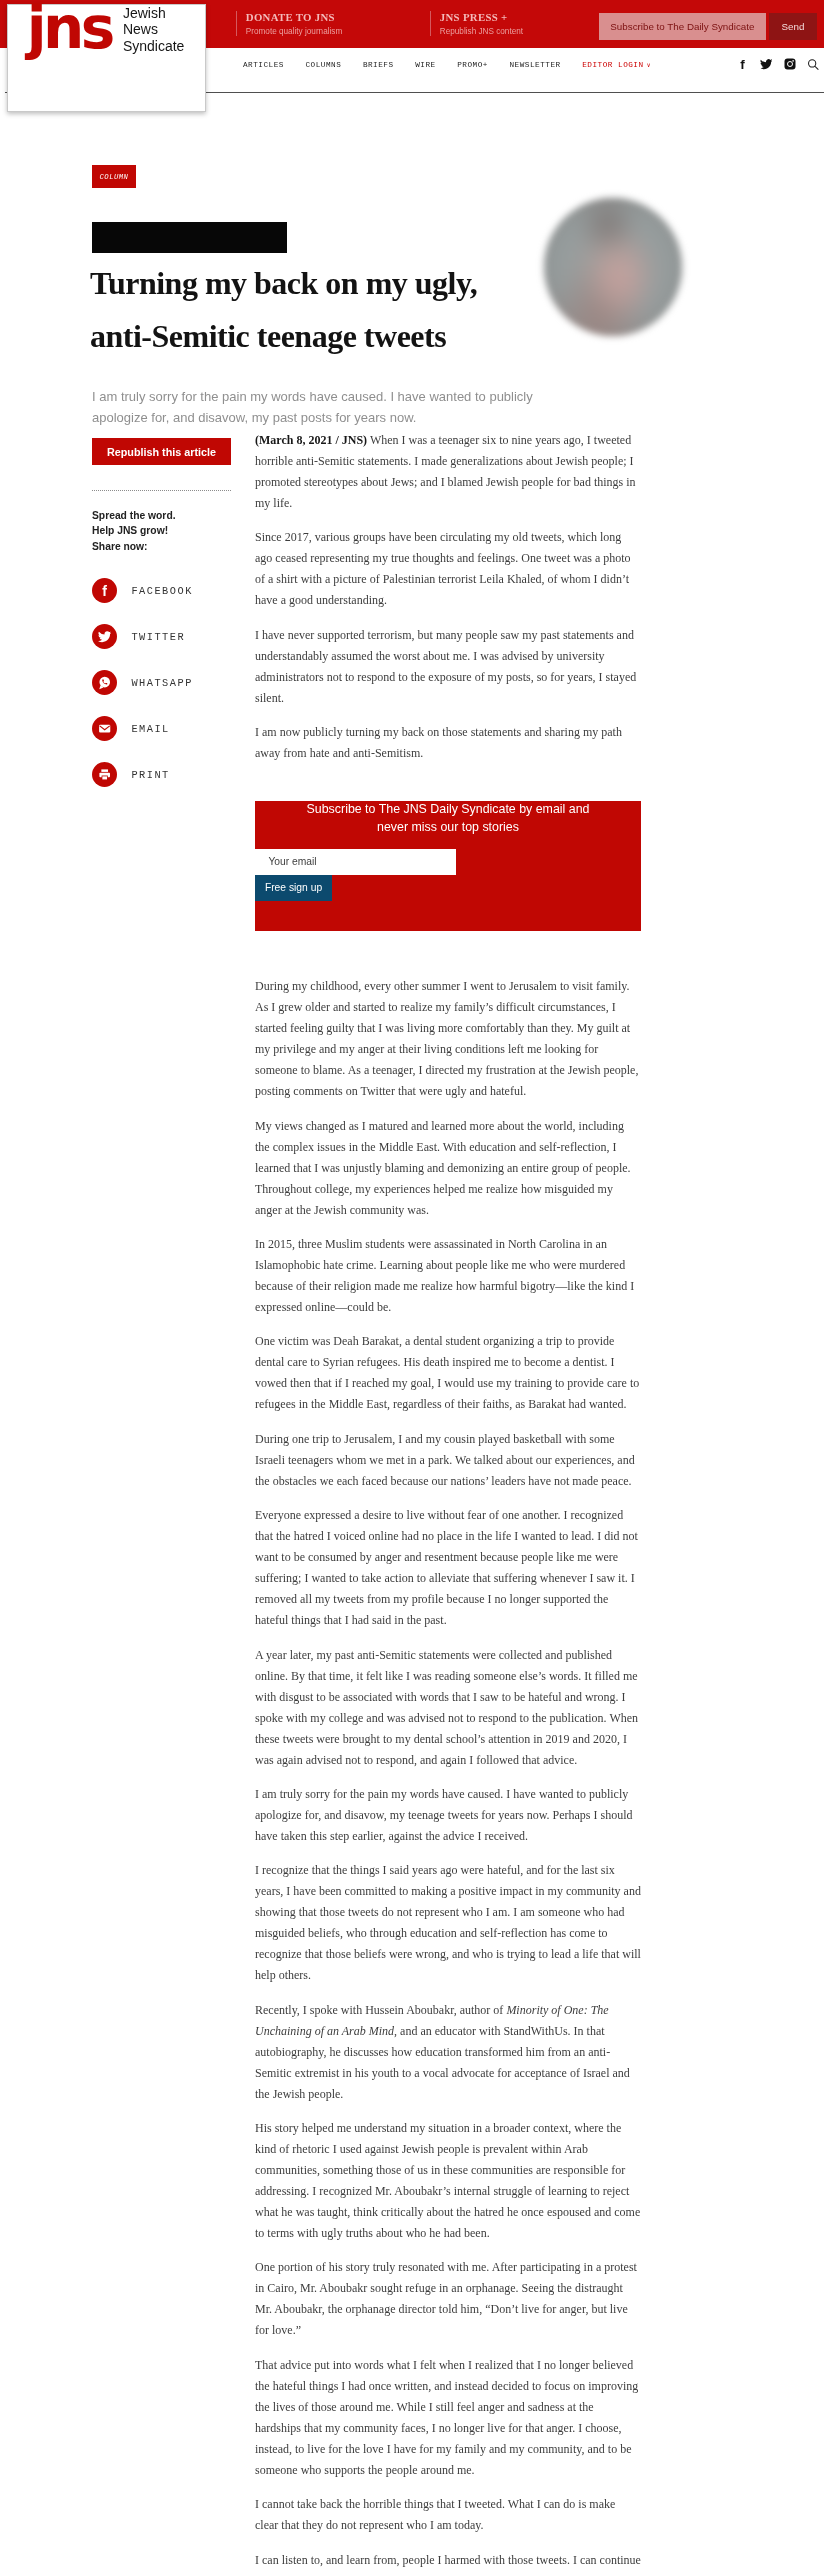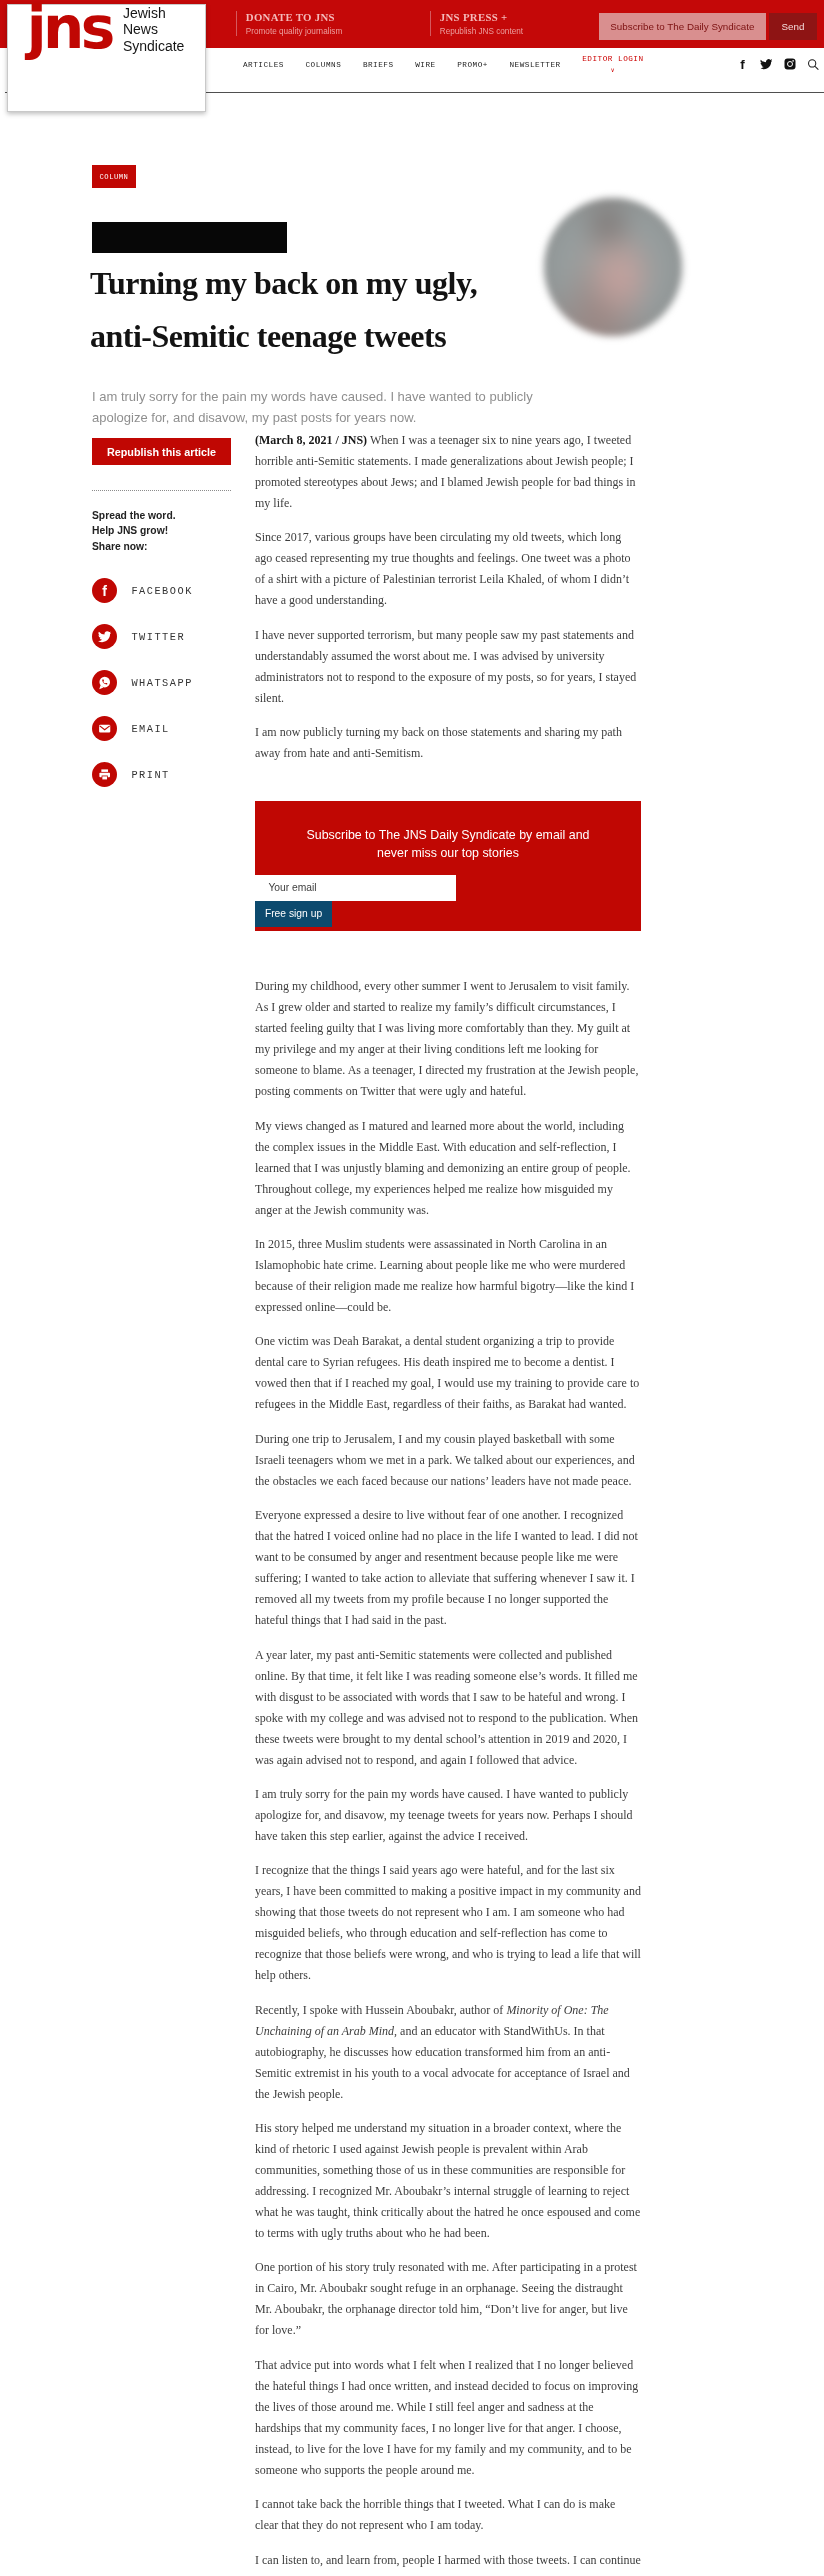--- a/index.html
+++ b/index.html
@@ -35,30 +35,30 @@
     position:absolute; left:769px; top:13px; width:48px; height:27px; z-index:2;
     background:#8e1414; color:#f3dcdc; border:none; font-size:9.8px; cursor:pointer;
   }
   
   .navbar { position:absolute; left:5px; top:48px; width:824px; height:45px; background:#ffffff; border-bottom:1.5px solid #4f4f4f; z-index:4; }
   .nav-links {
     position:absolute; left:238px; top:0; height:33px; display:flex; align-items:center; gap:21.6px;
     font-family:"Liberation Mono", monospace; font-size:7.7px; letter-spacing:0.5px; color:#1d1d1d; white-space:nowrap;
   }
   .nav-link { cursor:pointer; }
-  .nav-link.editor { color:#cc0000; display:flex; align-items:center; gap:3.1px;flex-direction:column; }
+  .nav-link.editor { color:#cc0000; display:flex; align-items:center; gap:3.1px; }
   .chev { font-size:6.2px; color:#cc0000; }
   .nav-icons { position:absolute; right:9.3px; top:0; height:33px; display:flex; align-items:center; gap:11.3px; }
   .nav-icon { width:12.4px; height:12.4px; display:flex; align-items:center; justify-content:center; cursor:pointer; }
   .fb-letter { font-family:"Liberation Sans", sans-serif; font-weight:900; font-size:13.4px; color:#111; line-height:1; }
   
   .badge-column {
     position:absolute; left:92px; top:165px; width:44px; height:23px; background:#c00703;
     color:#fff; font-family:"Liberation Mono", monospace; font-size:7.2px; letter-spacing:0.5px;
-    display:flex; align-items:center; justify-content:center;
+    display:flex; align-items:center; justify-content:center;font-style:italic;
   }
   .author-redact { position:absolute; left:92px; top:222px; width:195px; height:31px; background:#070707; }
   .avatar-wrap { position:absolute; left:544px; top:198px; width:138px; height:138px; filter:blur(3.6px); }
   .avatar { position:absolute; inset:0; border-radius:50%; overflow:hidden; background:#969190; }
   .avatar .blob {
     position:absolute; inset:-20.6px; filter:blur(10.3px);
     background:
       radial-gradient(49px 64px at 54% 56%, #c9a29e 0%, rgba(201,162,158,0) 72%),
       radial-gradient(41px 49px  at 47% 26%, #7e7674 0%, rgba(126,118,116,0) 70%),
       radial-gradient(67px 77px at 42% 78%, #9b8480 0%, rgba(155,132,128,0) 75%),
@@ -88,21 +88,21 @@
   .share-label { font-family:"Liberation Mono", monospace; font-size:10.3px; letter-spacing:1.5px; color:#333; }
   
   .article-body {
     position:absolute; left:255px; top:430px; width:386px;
     font-family:"Liberation Serif", serif; font-size:12px; line-height:21px; color:#3d3d3d;
   }
   .article-body p { margin:0 0 13.4px 0; }
   .article-body strong { color:#181818; }
   .article-body em { font-style:italic; }
   
-  .subscribe-box { width:386px; height:130px; background:#c00703; margin:37px 0 45px 0; padding-top:26px; }
+  .subscribe-box { width:386px; height:130px; background:#c00703; margin:37px 0 45px 0; }
   .sub-heading { text-align:center; color:#fff; font-family:"Liberation Sans", sans-serif; font-size:12.4px; line-height:17.5px; }
   .sub-form { display:flex; justify-content:center; margin-top:12.4px;flex-direction:column; }
   .sub-email {
     width:201px; height:26px; border:none; outline:none; background:#fff; padding:0 13.4px;
     font-family:"Liberation Sans", sans-serif; font-size:10.3px; color:#3e3e3e;
   }
   .sub-email::placeholder { color:#3e3e3e; opacity:1; }
   .sub-signup { width:77px; height:26px; border:none; background:#0c4a6e; color:#fff; font-size:10.3px; cursor:pointer; }
 </style>
 </head>

